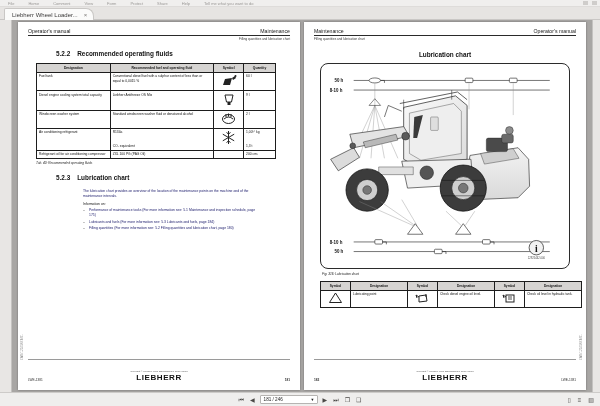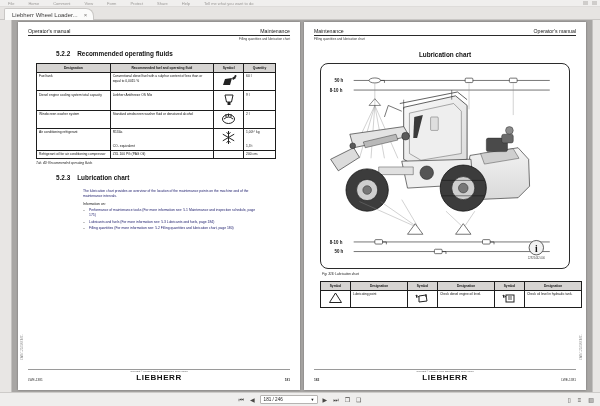--- a/index.html
+++ b/index.html
@@ -93,21 +93,21 @@
     position: relative; padding-left: 6px; font-size: 3.4px;
     color: #1b1b6b; line-height: 1.5; margin-bottom: 1.5px;
   }
   ul.info li::before {
     content: "–"; position: absolute; left: 0; top: 0; color: #151515;
   }
 
   
   .pfoot {
     position: absolute; left: 10px; right: 10px; bottom: 8px;
-    border-top: .6px solid #9a9a9a; padding-top: 0;
+    border-top: .6px solid #9a9a9a; padding-top: 10px;
     display: flex; align-items: flex-end; justify-content: space-between;
   }
   .pfoot .side { font-size: 3.2px; color: #333; width: 40px; }
   .pfoot .side.r { text-align: right; }
   .pfoot .mid { text-align: center; flex: 1; }
   .copyr { font-size: 2.4px; color: #555; }
   .brand { font-size: 8px; font-weight: bold; letter-spacing: .6px; color: #111; }
   .pnum { font-size: 5px; font-weight: bold; color: #111; }
 
   

